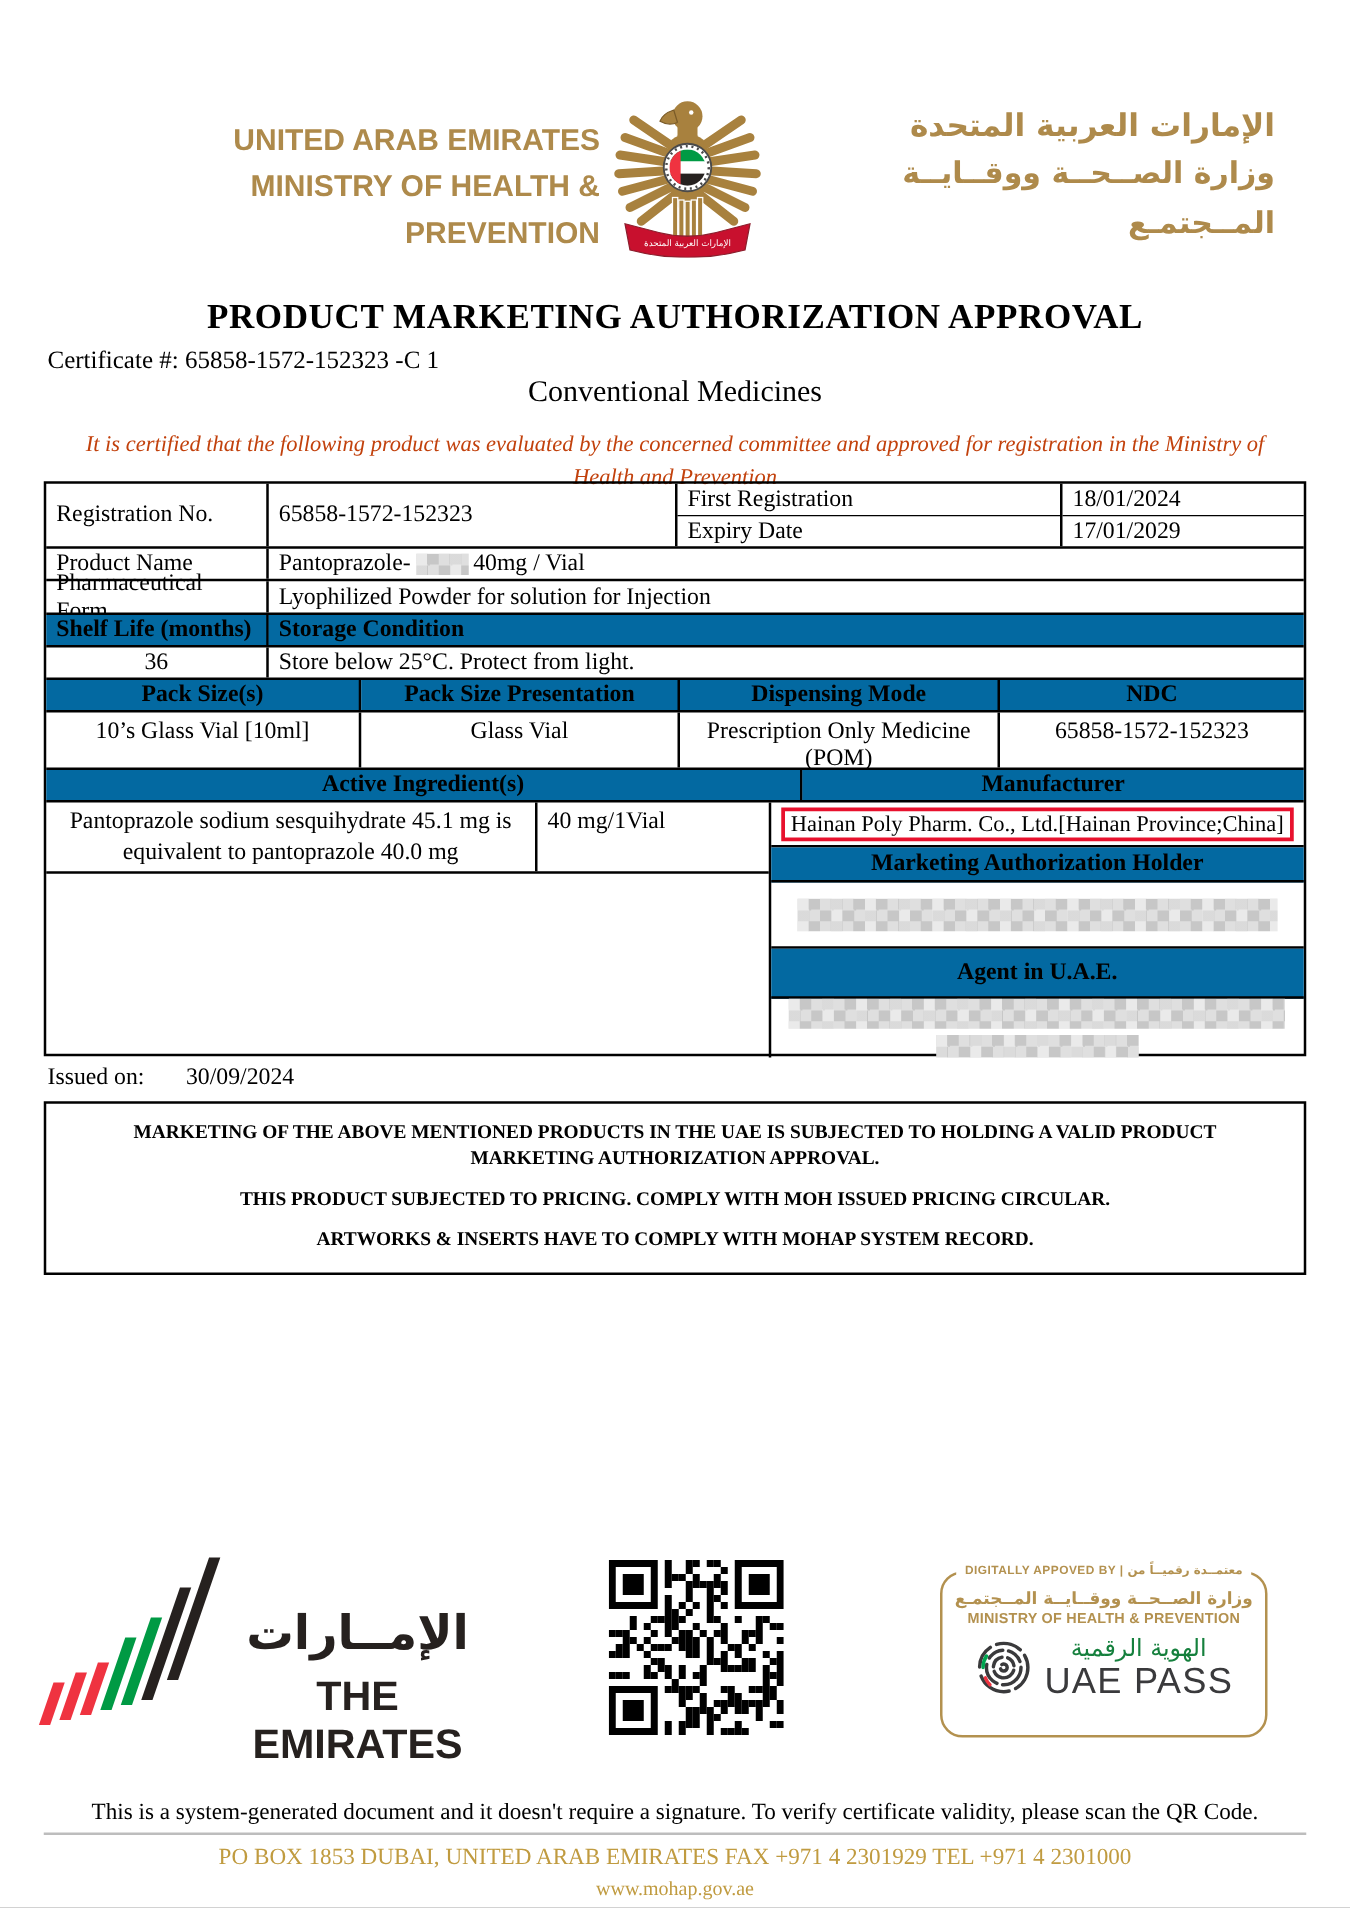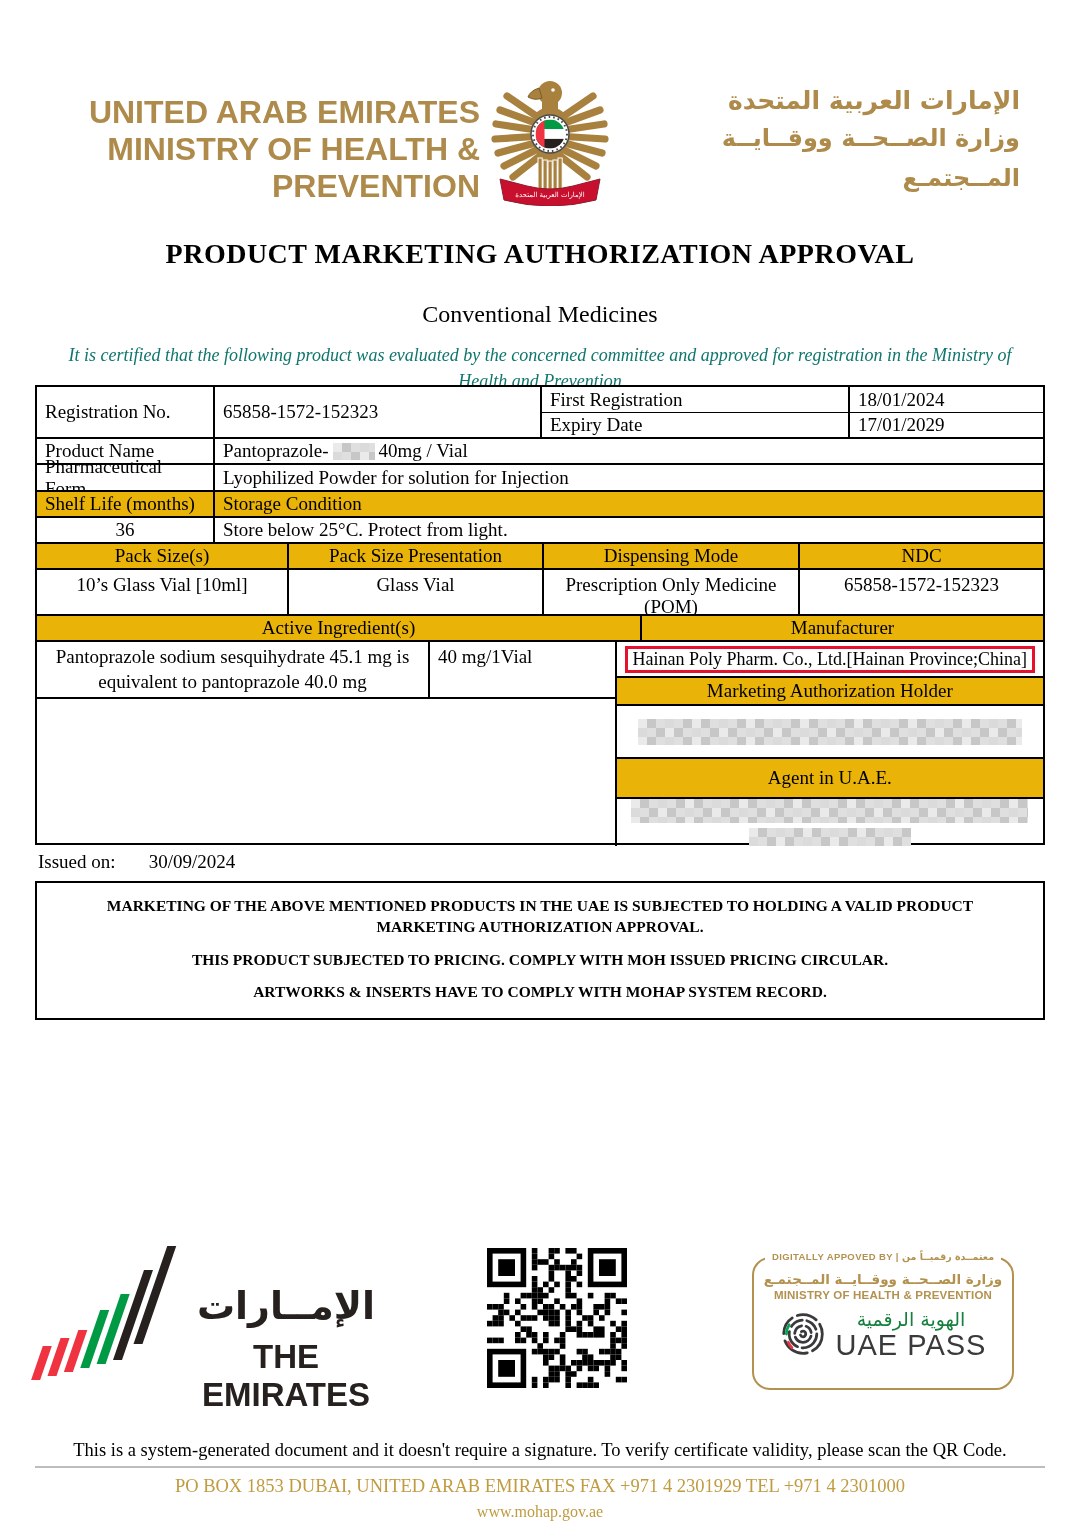--- a/index.html
+++ b/index.html
@@ -1,46 +1,46 @@
 <!DOCTYPE html>
 <html><head>
 <meta charset="utf-8">
 <style>
   * { margin:0; padding:0; box-sizing:border-box; }
   body { background:#888; font-family:"Liberation Serif", serif; }
   .page { position:relative; width:1080px; height:1526px; background:#fff; margin:0 auto; overflow:hidden; }
 
   
   .hdr-en { position:absolute; left:40px; top:94px; width:440px; text-align:right;
-            font-family:"Liberation Sans", sans-serif; font-weight:bold; font-size:32px;
+            font-family:"Liberation Sans", sans-serif; font-weight:bold; font-size:24px;
             color:#AE8A4B; line-height:37px; }
   .hdr-ar { position:absolute; left:615px; top:84px; width:405px; text-align:right; direction:rtl;
             font-family:"DejaVu Sans", sans-serif; font-weight:bold; color:#AE8A4B; }
   .hdr-ar .l1 { font-size:25px; line-height:34px; }
   .hdr-ar .l2 { font-size:24px; line-height:40px; }
   .emblem { position:absolute; left:487px; top:60px; }
 
   
   .doc-title { position:absolute; top:238px; width:100%; text-align:center;
                font-weight:bold; font-size:28px; letter-spacing:0.5px; color:#000; }
   .cert-line { position:absolute; top:277px; left:38px; font-size:20px; color:#000; }
   .category  { position:absolute; top:301px; width:100%; text-align:center; font-size:24px; color:#000; }
   .certify   { position:absolute; top:342px; left:62px; width:956px; text-align:center;
-               font-style:italic; font-size:18px; line-height:1.45; color:#0f766e; }
+               font-style:italic; font-size:18px; line-height:1.45; color:#c2410c; }
 
   
   .cert-table { position:absolute; left:35px; top:385px; width:1010px; height:460px;
                 border:2px solid #000; display:flex; flex-direction:column; font-size:19px; }
   .trow { display:flex; width:100%; }
   .bB  { border-bottom:2px solid #000; }
   .bB1 { border-bottom:1.5px solid #000; }
   .bR  { border-right:2px solid #000; }
   .cell { display:flex; align-items:center; padding:1px 8px; }
   .cen  { justify-content:center; text-align:center; }
-  .gray { background:#eab308; font-weight:normal; }
+  .gray { background:#0369a1; font-weight:bold; }
   .stack { display:flex; flex-direction:column; }
   .red-box { display:inline-block; border:3px solid #E8112D; padding:0 5px; font-size:18px; white-space:nowrap; }
 
   
   .pix { background:
            repeating-linear-gradient(90deg, rgba(255,255,255,.35) 0 9px, rgba(0,0,0,0) 9px 27px),
            repeating-conic-gradient(#c7c7c7 0% 25%, #dfdfdf 0% 50%);
          background-size:auto, 18px 18px; }
   .pix-inline { display:inline-block; width:42px; height:17px; vertical-align:-2px; margin:0 4px; }
 
@@ -140,20 +140,21 @@
     <path d="M13,119 L40,126 Q63,132 86,126 L113,119 L109,140 Q63,152 17,140 Z" fill="#C8102E" stroke="#8C1E2D" stroke-width="1"></path>
     <text x="63" y="137" text-anchor="middle" font-size="7" fill="#ffffff" font-family="DejaVu Sans, sans-serif">الإمارات العربية المتحدة</text>
   </svg>
 
   <div class="hdr-ar">
     <div class="l1">الإمارات العربية المتحدة</div>
     <div class="l2">وزارة الصــحــة ووقــايــة المــجتمـع</div>
   </div>
 
   <div class="doc-title">PRODUCT MARKETING AUTHORIZATION APPROVAL</div>
+  <div class="cert-line">Certificate #: 65858-1572-152323 -C 1</div>
   <div class="category">Conventional Medicines</div>
   <div class="certify">It is certified that the following product was evaluated by the concerned committee and approved for registration in the Ministry of Health and Prevention</div>
 
   <div class="cert-table">
 
     <div class="trow bB" style="height:52px;">
       <div class="cell bR" style="width:178px;">Registration No.</div>
       <div class="cell bR" style="width:327px;">65858-1572-152323</div>
       <div class="stack bR" style="width:308px;justify-content:space-between;">
         <div class="cell bB1" style="height:26px;">First Registration</div>

